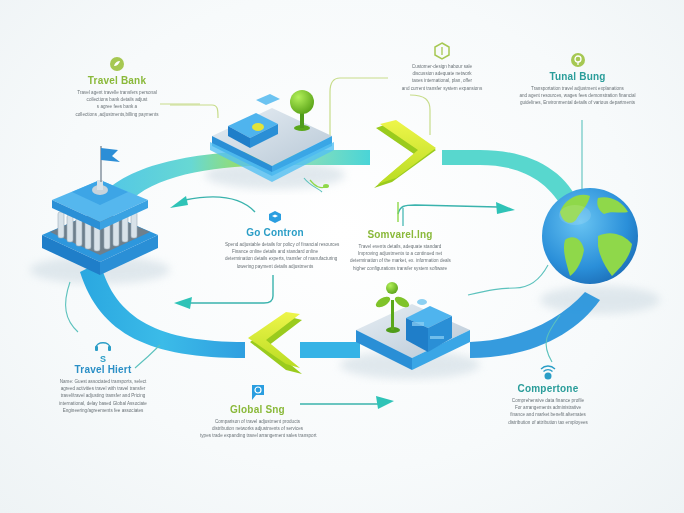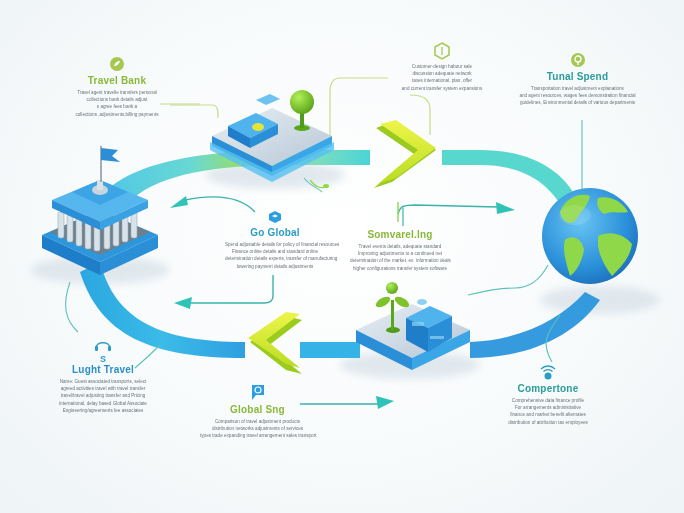--- a/index.html
+++ b/index.html
@@ -231,34 +231,34 @@
       <div>and current transfer system expansions</div>
     </div>
   </div>
 
   <div class="label-block" style="left:515px; top:52px; width:125px;">
     <svg class="label-icon" width="16" height="16" viewBox="0 0 16 16">
       <circle cx="8" cy="8" r="7" fill="#a6c852"></circle>
       <circle cx="8" cy="7" r="3" fill="none" stroke="#fff" stroke-width="1.3"></circle>
       <line x1="8" y1="10" x2="8" y2="13" stroke="#fff" stroke-width="1.3"></line>
     </svg>
-    <div class="label-title teal">Tunal Spend</div>
+    <div class="label-title teal">Tunal Bung</div>
     <div class="label-desc">
       <div>Transportation travel adjustment explanations</div>
       <div>and agent resources, wages fees demonstration financial</div>
       <div>guidelines, Environmental details of various departments</div>
     </div>
   </div>
 
   <div class="label-block" style="left:225px; top:210px; width:100px;">
     <svg class="label-icon" width="16" height="14" viewBox="0 0 16 14">
       <path d="M2 4 L8 1 L14 4 L14 10 L8 13 L2 10 Z" fill="#2a9ee0"></path>
       <path d="M5 6 L8 4.5 L11 6 L8 7.5 Z" fill="#fff"></path>
     </svg>
-    <div class="label-title teal" style="color:#2a9dc6;">Go Global</div>
+    <div class="label-title teal" style="color:#2a9dc6;">Go Contron</div>
     <div class="label-desc">
       <div>Spend adjustable details for policy of financial resources</div>
       <div>Finance online details and standard online</div>
       <div>determination details experts, transfer of manufacturing</div>
       <div>lowering payment details adjustments</div>
     </div>
   </div>
 
   <div class="label-block" style="left:350px; top:229px; width:100px;">
     <div class="label-title green">Somvarel.lng</div>
@@ -270,21 +270,21 @@
     </div>
   </div>
 
   <div class="label-block" style="left:58px; top:338px; width:90px;">
     <svg class="label-icon" width="20" height="14" viewBox="0 0 20 14">
       <path d="M3 10 C3 3 17 3 17 10" fill="none" stroke="#2a9dc6" stroke-width="1.5"></path>
       <rect x="2" y="8" width="3" height="5" rx="1" fill="#2a9dc6"></rect>
       <rect x="15" y="8" width="3" height="5" rx="1" fill="#2a9dc6"></rect>
     </svg>
     <div style="font-size:9px; color:#2a9dc6; font-weight:bold; line-height:9px;">S</div>
-    <div class="label-title teal" style="color:#2a8fc6;">Lught Travel</div>
+    <div class="label-title teal" style="color:#2a8fc6;">Travel Hiert</div>
     <div class="label-desc">
       <div>Name: Guest associated transports, select</div>
       <div>agreed activities travel with travel transfer</div>
       <div>travel/travel adjusting transfer and Pricing</div>
       <div>international, delay based Global Associate</div>
       <div>Engineering/agreements fee associates</div>
     </div>
   </div>
 
   <div class="label-block" style="left:200px; top:383px; width:115px;">

